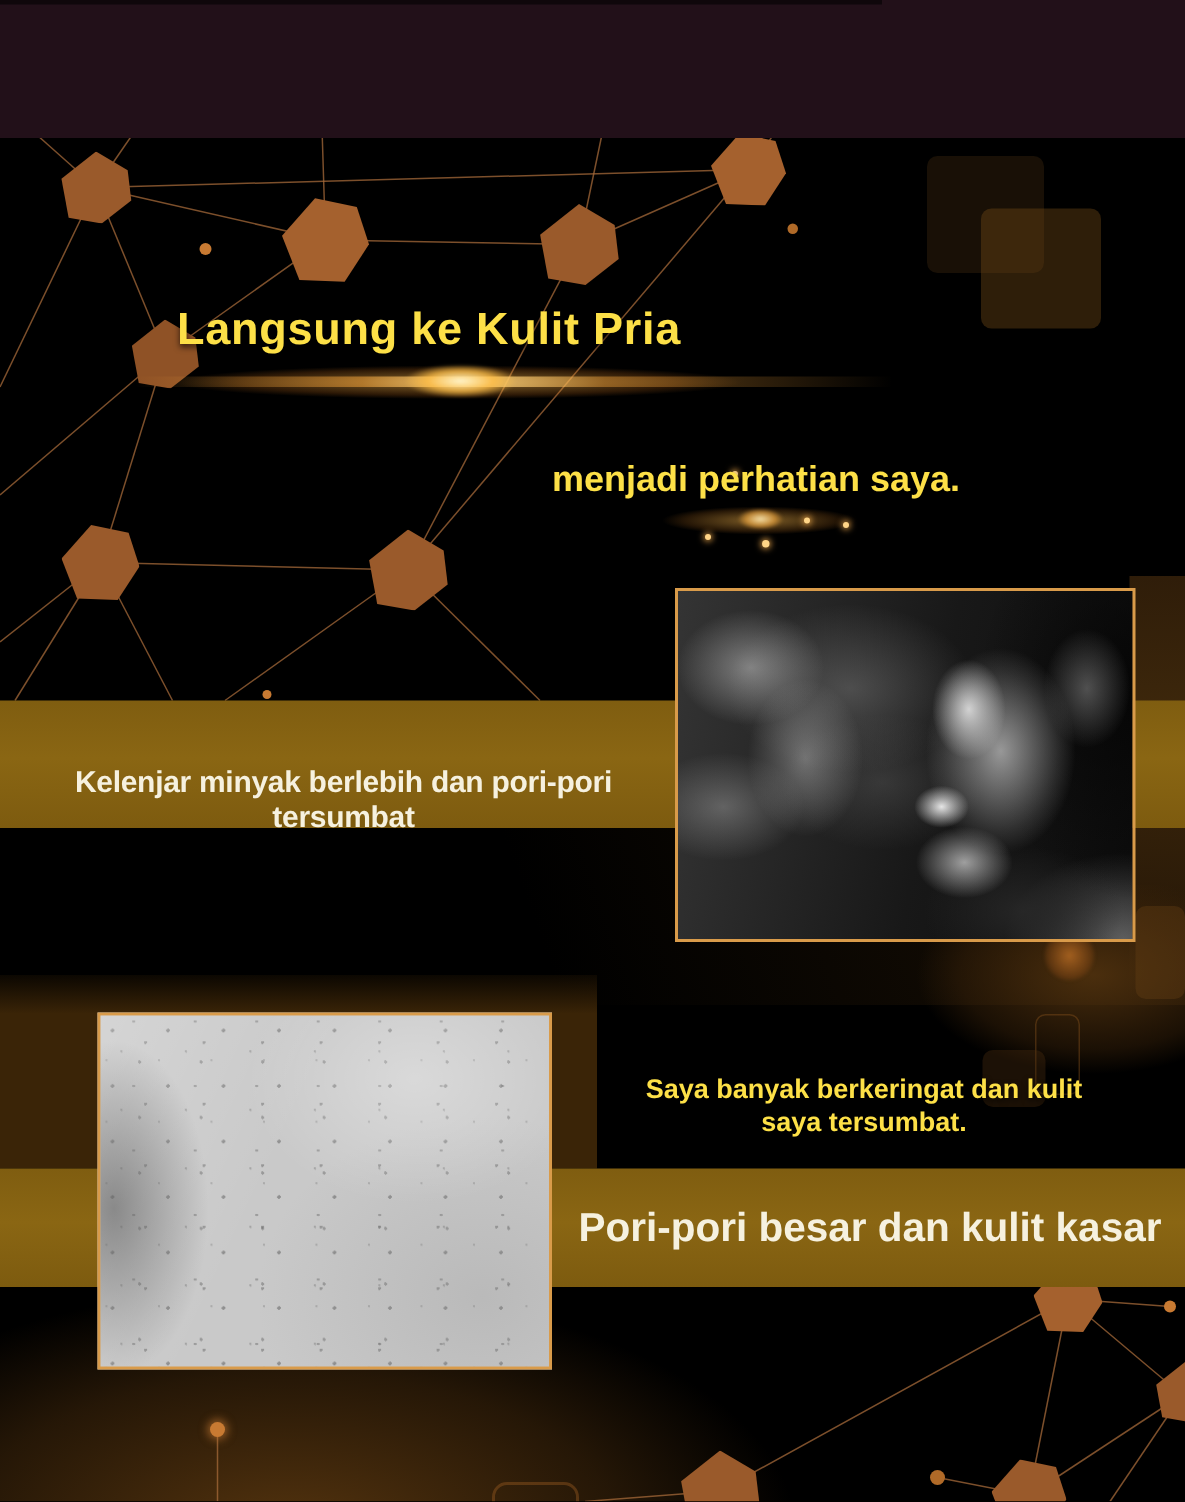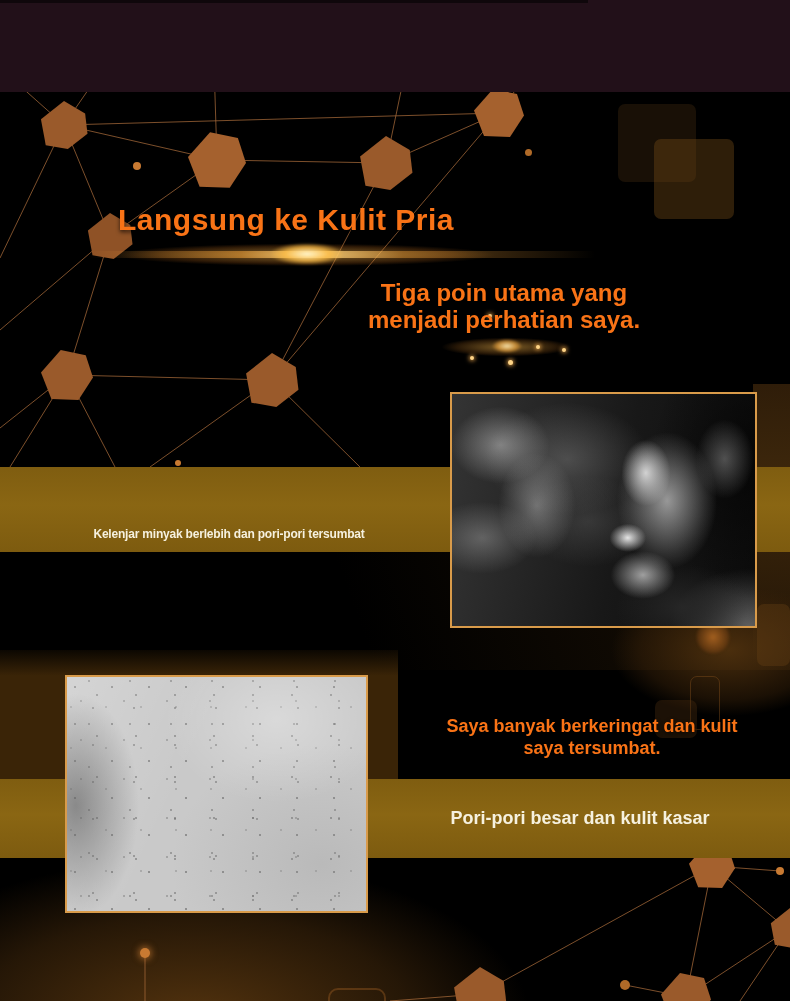--- a/index.html
+++ b/index.html
@@ -4,21 +4,21 @@
 <style>
   html,body{margin:0;padding:0;background:#000;}
   #stage{
     position:relative;width:790px;height:1001px;overflow:hidden;
     background:#000;font-family:"Liberation Sans",sans-serif;
   }
   
   .bg   {position:absolute;z-index:1;}
   .band {position:absolute;z-index:2;}
   .photo{position:absolute;z-index:3;}
-  .txt  {position:absolute;z-index:4;color:#f97316;font-weight:bold;}
+  .txt  {position:absolute;z-index:4;color:#fde047;font-weight:bold;}
 
   
   .topbar{position:absolute;left:0;top:0;width:790px;height:92px;background:#221019;z-index:2;}
   .topbar-edge{position:absolute;left:0;top:0;width:588px;height:3px;background:rgba(0,0,0,.55);}
 
   
   .hex{position:absolute;background:#9a5a2b;}
   .hex-a{clip-path:polygon(50% 0%,94% 26%,99% 68%,58% 100%,12% 92%,2% 38%);}
   .hex-b{clip-path:polygon(38% 2%,86% 12%,100% 55%,72% 98%,20% 96%,0% 45%);}
   .dot{position:absolute;border-radius:50%;background:#c87a32;}
@@ -34,21 +34,21 @@
 
   
   .gold-band{left:0;width:790px;background:linear-gradient(180deg,#7f5d10,#8a6613 45%,#7d5b0f);
              display:flex;align-items:center;}
   .gold-band .label{color:#f6f1df;font-weight:bold;text-align:center;}
 
   
   .hero-title{left:118px;top:203px;font-size:30px;letter-spacing:.5px;text-shadow:0 2px 4px rgba(0,0,0,.7);}
   .hero-sub{left:318px;top:279px;width:372px;text-align:center;font-size:24px;line-height:1.13;text-shadow:0 2px 4px rgba(0,0,0,.7);}
   .p1-heading{left:40px;top:412px;width:400px;text-align:center;font-size:23px;text-shadow:0 2px 4px rgba(0,0,0,.7);}
-  .p2-caption{left:412px;top:716px;width:360px;text-align:center;font-size:18px;line-height:1.2;text-shadow:0 2px 4px rgba(0,0,0,.7);}
+  .p2-caption{left:396px;top:716px;width:360px;text-align:center;font-size:18px;line-height:1.2;text-shadow:0 2px 4px rgba(0,0,0,.7);}
 
   
   .man-photo{
     left:450px;top:392px;width:303px;height:232px;border:2px solid #d99b4a;
     background:
       radial-gradient(ellipse 26px 20px at 58% 62%,rgba(240,240,240,.95),transparent 70%),
       radial-gradient(ellipse 34px 46px at 64% 34%,rgba(225,225,225,.9),transparent 72%),
       radial-gradient(ellipse 64px 88px at 71% 46%,rgba(185,185,185,.8),rgba(130,130,130,.25) 60%,transparent 78%),
       radial-gradient(ellipse 46px 34px at 63% 78%,rgba(205,205,205,.75),transparent 70%),
       radial-gradient(ellipse 85px 55px at 76% 92%,rgba(40,40,40,.9),transparent 78%),
@@ -163,45 +163,45 @@
     <div class="topbar-edge"></div>
   </div>
 
   <div class="txt hero-title">Langsung ke Kulit Pria</div>
 
   <div class="flare" style="left:92px;top:234px;width:485px;height:40px;background:radial-gradient(ellipse 50% 36% at 44% 52%,rgba(255,190,80,.55),rgba(180,100,25,.25) 60%,transparent 78%);"></div>
   <div class="flare" style="left:90px;top:251px;width:505px;height:7px;background:linear-gradient(90deg,transparent,rgba(255,170,60,.5) 30%,rgba(255,215,130,.85) 44%,rgba(255,170,60,.4) 62%,transparent);"></div>
   <div class="flare" style="left:270px;top:243px;width:74px;height:22px;background:radial-gradient(ellipse,rgba(255,246,205,.95),rgba(255,190,70,.8) 42%,transparent 72%);filter:blur(1px);"></div>
 
   <div class="txt hero-sub">
-    <span>Tiga poin utama yang</span><br>
+    <br>
     <span>menjadi perhatian saya.</span>
   </div>
 
   <div class="flare" style="left:425px;top:332px;width:185px;height:30px;background:radial-gradient(ellipse 45% 40% at 44% 50%,rgba(230,170,70,.55),rgba(150,90,25,.25) 60%,transparent 78%);"></div>
   <div class="flare" style="left:492px;top:339px;width:30px;height:14px;background:radial-gradient(ellipse,rgba(255,235,180,.9),rgba(230,160,60,.7) 45%,transparent 72%);filter:blur(1px);"></div>
   <div class="sparkle" style="left:470px;top:356px;width:4px;height:4px;z-index:2;"></div>
   <div class="sparkle" style="left:508px;top:360px;width:5px;height:5px;z-index:2;"></div>
   <div class="sparkle" style="left:536px;top:345px;width:4px;height:4px;z-index:2;"></div>
   <div class="sparkle" style="left:562px;top:348px;width:4px;height:4px;z-index:2;"></div>
   <div class="sparkle" style="left:488px;top:314px;width:4px;height:4px;z-index:2;"></div>
 
 
   <div class="band gold-band" style="top:467px;height:85px;">
-    <div class="label" style="width:458px;font-size:12px;letter-spacing:-0.2px;margin-top:48px;">Kelenjar minyak berlebih dan pori-pori tersumbat</div>
+    <div class="label" style="width:458px;font-size:20px;letter-spacing:-0.2px;margin-top:48px;">Kelenjar minyak berlebih dan pori-pori tersumbat</div>
   </div>
 
   <div class="photo man-photo" title="man-smoking-grayscale-photo"></div>
 
   <div class="txt p2-caption">
     <span>Saya banyak berkeringat dan kulit</span><br>
     <span>saya tersumbat.</span>
   </div>
 
   <div class="band gold-band" style="top:779px;height:79px;justify-content:flex-end;">
-    <div class="label" style="width:400px;margin-right:10px;font-size:18px;">Pori-pori besar dan kulit kasar</div>
+    <div class="label" style="width:400px;margin-right:10px;font-size:27px;">Pori-pori besar dan kulit kasar</div>
   </div>
 
   <div class="photo skin-photo" title="skin-pores-grayscale-photo">
     <div class="skin-shade"></div>
   </div>
 
 </div>
 
 </body></html>

